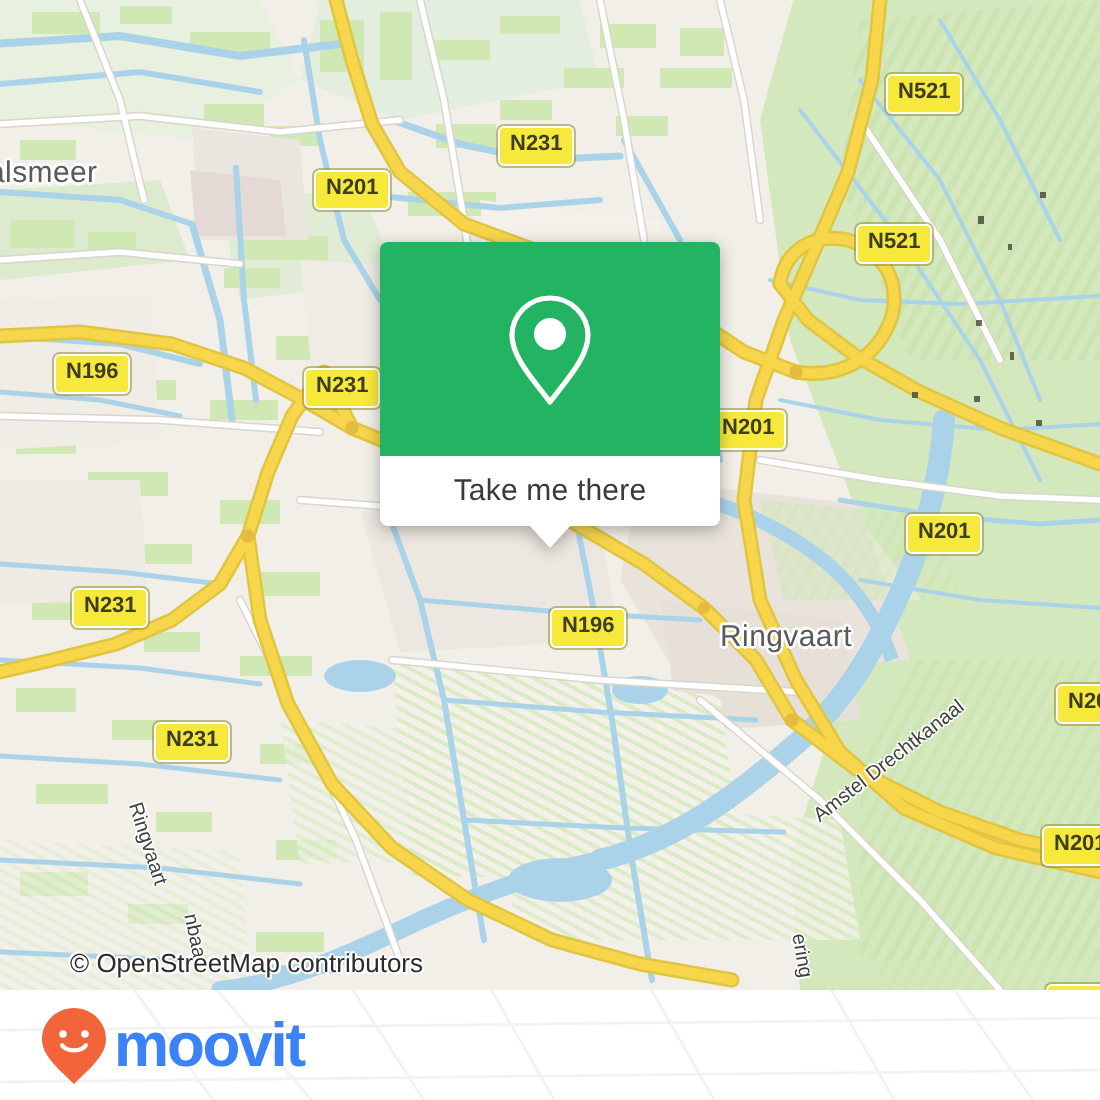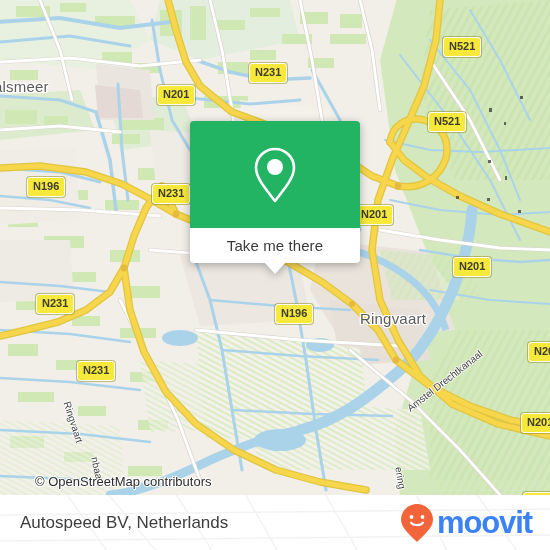--- a/index.html
+++ b/index.html
@@ -427,21 +427,20 @@
         <path d="M170 -10 L215 60"></path>
           <path d="M240 -10 L280 60"></path>
         <path d="M320 -10 L360 60"></path>
           <path d="M410 -10 L450 60"></path>
         <path d="M470 -10 L520 60"></path>
           <path d="M0 20 L550 14"></path>
         <path d="M0 46 L550 40"></path>
       </g>
     </svg>
 
-    <span id="place-name">Autospeed BV, Netherlands</span>
 
     <span id="brand">
       <svg width="34" height="40" viewBox="0 0 34 40">
         <path d="M17 1 C8.2 1 1 8 1 16.6 C1 25 9.5 31.5 17 39 C24.5 31.5 33 25 33 16.6 C33 8 25.8 1 17 1 Z" fill="#f26439"></path>
         <circle cx="11.5" cy="14" r="1.9" fill="#ffffff"></circle>
         <circle cx="22.5" cy="14" r="1.9" fill="#ffffff"></circle>
         <path d="M11 19.6 C13.4 23 20.6 23 23 19.6" stroke="#ffffff" stroke-width="2.1" fill="none" stroke-linecap="round"></path>
       </svg>
       <span id="brand-text">moovit</span>
     </span>

